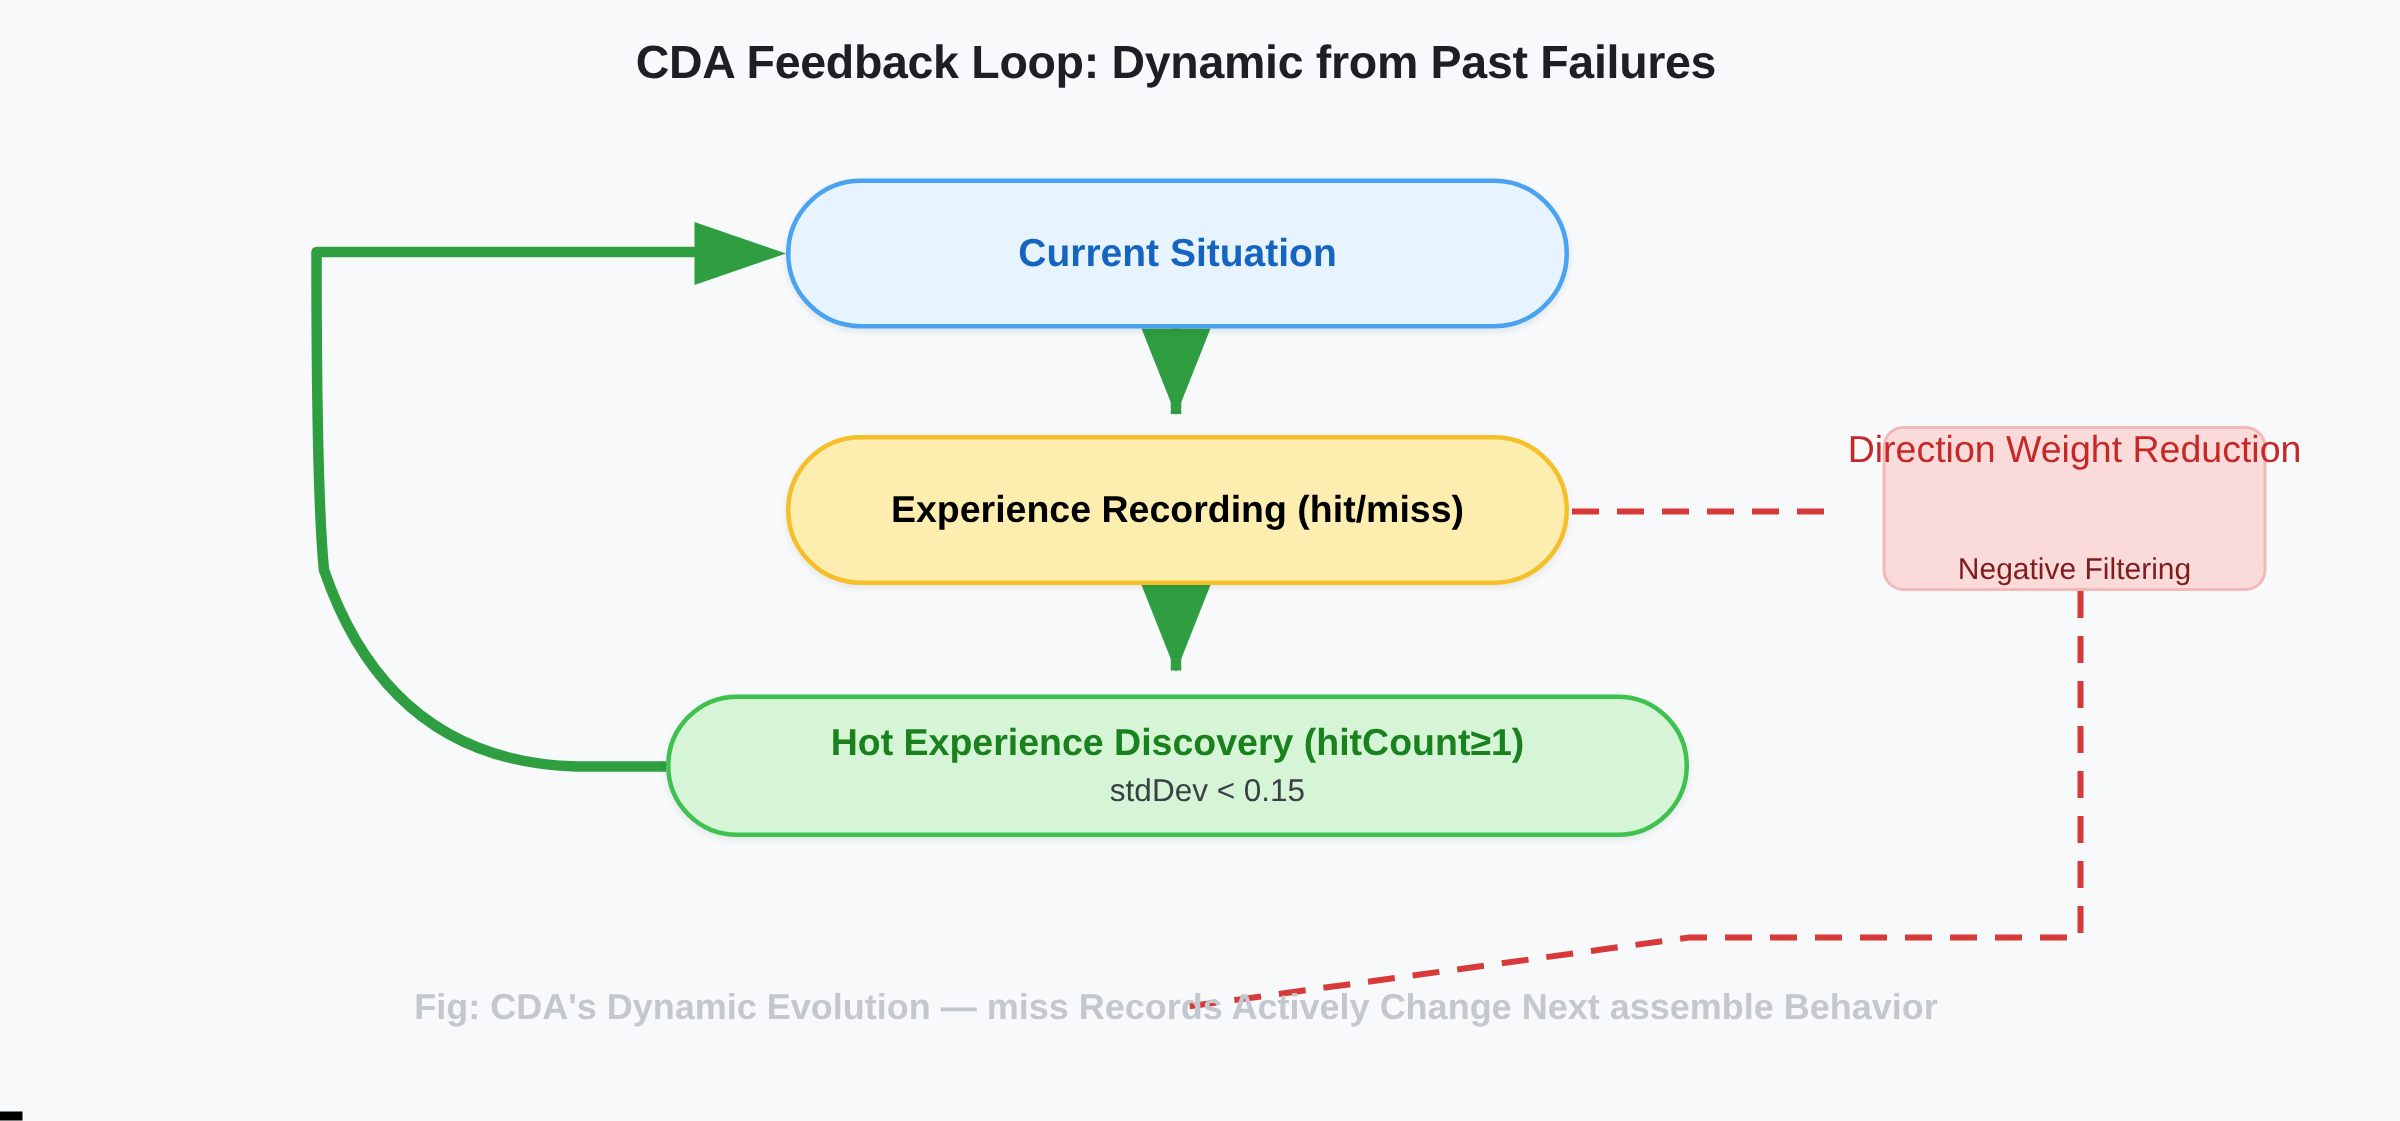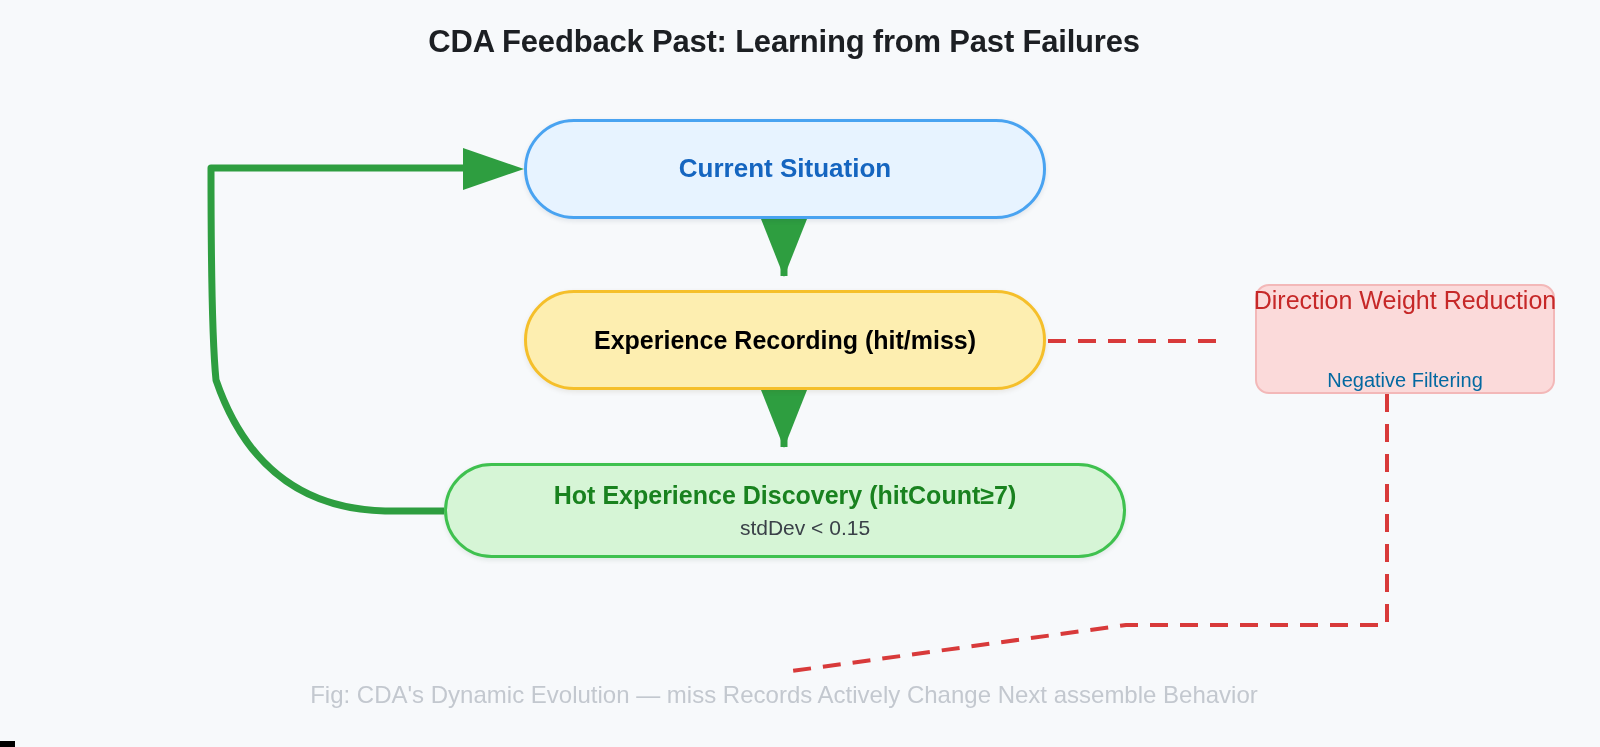--- a/index.html
+++ b/index.html
@@ -115,70 +115,71 @@
     font-size: 21px;
     color: #3a4048;
     margin-top: 4px;
     margin-left: 40px;
   }
 
   
   #node-direction-weight-reduction {
     left: 1255px;
     top: 284px;
-    width: 300px;
+    width: 256px;
     height: 110px;
     background: #fbdada;
     border: 2px solid #f3b8b8;
     border-radius: 14px;
     box-shadow: none;
     overflow: visible;
     gap: 48px;
   }
   #node-direction-weight-reduction .node-title {
     font-size: 25px;
     font-weight: normal;
     color: #c62828;
     position: relative;
     left: 0;
   }
   #node-direction-weight-reduction .node-sub {
     font-size: 20px;
-    color: #0369a1;
+    color: #7f1d1d;
     margin-top: 6px;
   }
 
   
   .diagram-caption {
     position: absolute;
     left: 0;
-    top: 681px;
+    top: 658px;
     width: 1568px;
     text-align: center;
     font-size: 24px;
     color: #c3c8cf;
     white-space: nowrap;
+    font-weight: bold;
   }
 
   
   .corner-artifact {
     position: absolute;
     left: 0;
     bottom: 0;
     width: 15px;
     height: 6px;
     background: #000000;
   }
 </style>
 </head>
 <body>
 
 <div id="canvas">
 
-  <div class="diagram-title">CDA Feedback Past: Learning from Past Failures</div>
+  <div class="diagram-title">CDA Feedback Loop: Dynamic from Past Failures</div>
 
   <svg class="svg-layer" viewBox="0 0 1600 747" preserveAspectRatio="none">
 
     <g>
       <path d="M 444 511 L 385 511 Q 260 508 216 380 Q 211 330 211 168 L 470 168" fill="none" stroke="#2e9e40" stroke-width="7" stroke-linecap="butt" stroke-linejoin="round"></path>
       <polygon points="463,148 524,169 463,190" fill="#2e9e40"></polygon>
     </g>
 
     <g>
       <line x1="784" y1="219" x2="784" y2="276" stroke="#2e9e40" stroke-width="7"></line>
@@ -201,21 +202,21 @@
 
   <div class="node" id="node-current-situation">
     <div class="node-title">Current Situation</div>
   </div>
 
   <div class="node" id="node-experience-recording">
     <div class="node-title">Experience Recording (hit/miss)</div>
   </div>
 
   <div class="node" id="node-hot-experience">
-    <div class="node-title">Hot Experience Discovery (hitCount≥7)</div>
+    <div class="node-title">Hot Experience Discovery (hitCount≥1)</div>
     <div class="node-sub">stdDev &lt; 0.15</div>
   </div>
 
   <div class="node" id="node-direction-weight-reduction">
     <div class="node-title">Direction Weight Reduction</div>
     <div class="node-sub">Negative Filtering</div>
   </div>
 
   <div class="diagram-caption">Fig: CDA's Dynamic Evolution — miss Records Actively Change Next assemble Behavior</div>
 

